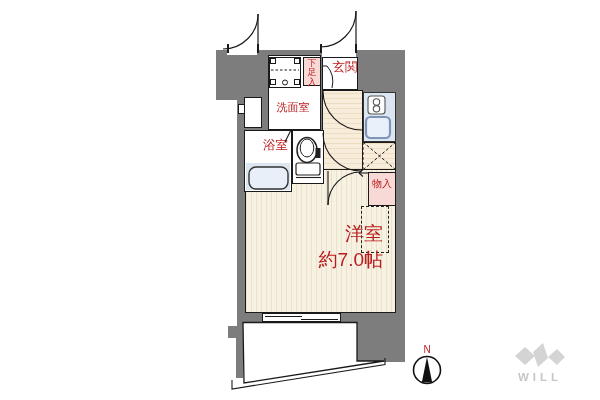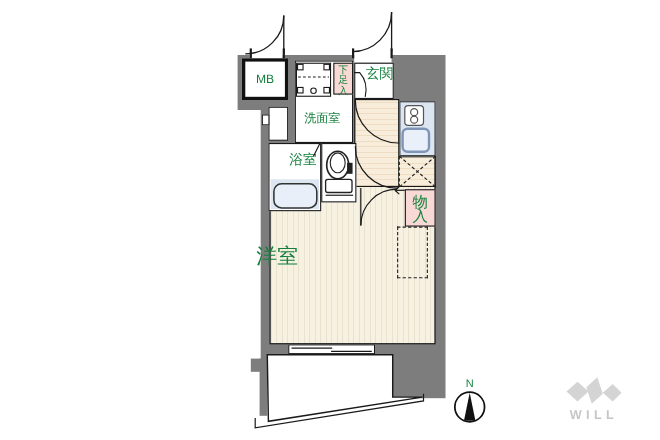--- a/index.html
+++ b/index.html
@@ -1,17 +1,17 @@
 <!DOCTYPE html>
 <html><head>
 <meta charset="utf-8">
 <style>
   html,body{margin:0;padding:0;background:#fff;}
   .canvas{position:relative;width:600px;height:400px;background:#ffffff;overflow:hidden;
-          font-family:"Liberation Sans","DejaVu Sans",sans-serif;color:#15803d;}
+          font-family:"Liberation Sans","DejaVu Sans",sans-serif;color:#b91c1c;}
   .abs{position:absolute;box-sizing:border-box;}
   .wall{background:#7d7d7d;}
   .floor-room{background:repeating-linear-gradient(90deg,#e8e2cf 0 1px,#f6f1e1 1px 5px);border:1.5px solid #1a1a1a;}
   .floor-hall{background:repeating-linear-gradient(0deg,#eedcc3 0 1px,#f8ecda 1px 5px);border:1px solid #1a1a1a;}
   .room-white{background:#ffffff;border:1.5px solid #1a1a1a;}
   .pink{background:#f9d9d6;border:1.5px solid #1a1a1a;}
   .blue{background:#dce6f2;border:1px solid #333;}
   .lbl{display:flex;align-items:center;justify-content:center;white-space:nowrap;}
   .vtext{word-break:break-all;text-align:center;white-space:normal;}
   svg{display:block;}
@@ -36,44 +36,44 @@
   <div class="abs" style="left:322px;top:57px;width:36px;height:33px;background:#fff;border:1px solid #1a1a1a;"></div>
   <div class="abs floor-hall" style="left:322px;top:90px;width:41px;height:80px;"></div>
   <div class="abs floor-hall" style="left:363px;top:142px;width:33px;height:28px;border-left:none;"></div>
 
   <div class="abs room-white" style="left:268px;top:55px;width:53px;height:75px;"></div>
   <div class="abs" style="left:269px;top:57px;width:32px;height:31px;background:#fff;border:1px solid #1a1a1a;"></div>
   <div class="abs pink vtext" style="left:303px;top:57px;width:18px;height:29px;font-size:9px;line-height:9.4px;padding-top:1px;">下足入</div>
 
   <div class="abs blue" style="left:363px;top:92px;width:33px;height:50px;"></div>
 
-  <div class="abs pink vtext" style="left:368px;top:172px;width:28px;height:34px;font-size:14px;line-height:13px;padding-top:4px;">物入</div>
+  <div class="abs pink vtext" style="left:368px;top:172px;width:28px;height:34px;font-size:10px;line-height:13px;padding-top:4px;">物入</div>
 
   <div class="abs room-white" style="left:244px;top:130px;width:48px;height:62px;"></div>
   <div class="abs" style="left:246px;top:163px;width:44px;height:27px;background:#dce6f1;"></div>
 
   <div class="abs room-white" style="left:292px;top:130px;width:32px;height:54px;"></div>
 
   <div class="abs" style="left:244px;top:97px;width:18px;height:31px;background:#fff;border:1.5px solid #1a1a1a;"></div>
   <div class="abs" style="left:238px;top:104px;width:7px;height:10px;background:#fff;border:1px solid #1a1a1a;"></div>
 
-  <div class="abs lbl" style="left:220px;top:53px;width:42px;height:38px;background:#fff;border:3px solid #111;font-size:11px;">MB</div>
 
   <div class="abs" style="left:262px;top:313px;width:79px;height:9px;background:#fff;border:1.5px solid #1a1a1a;"></div>
 
   <div class="abs" style="left:361px;top:206px;width:28px;height:47px;border:1.5px dashed #222;"></div>
 
   <div class="abs" style="left:257px;top:360px;width:5px;height:15px;border:1px dashed #333;"></div>
   <div class="abs" style="left:308px;top:356px;width:5px;height:16px;border:1px dashed #333;"></div>
 
   <div class="abs lbl" style="left:328px;top:59px;width:34px;height:16px;font-size:12.5px;font-family:Liberation Serif, serif;">玄関</div>
   <div class="abs lbl" style="left:266px;top:99px;width:54px;height:17px;font-size:11px;">洗面室</div>
   <div class="abs lbl" style="left:246px;top:137px;width:42px;height:16px;font-size:12.5px;padding-left:17px;">浴室</div>
-  <div class="abs" style="left:233px;top:221px;width:150px;text-align:left;font-size:19px;line-height:26px;">
+  <div class="abs" style="left:233px;top:221px;width:150px;text-align:right;font-size:19px;line-height:26px;">
     <div>洋室</div>
+    <div>約7.0帖</div>
   </div>
   <div class="abs lbl" style="left:255px;top:332px;width:95px;height:17px;font-size:13px;">バルコニー</div>
   <div class="abs lbl" style="left:263px;top:361px;width:46px;height:13px;font-size:10px;">物干金物</div>
   <div class="abs lbl" style="left:420px;top:343px;width:14px;height:12px;font-size:10px;">N</div>
 
   <svg class="overlay" width="600" height="400" viewBox="0 0 600 400">
 
     <g stroke="#1a1a1a" fill="none" stroke-width="1.2">
       <line x1="258" y1="14" x2="258" y2="49"></line>
       <path d="M258,14 A35,35 0 0 1 223,49"></path>

